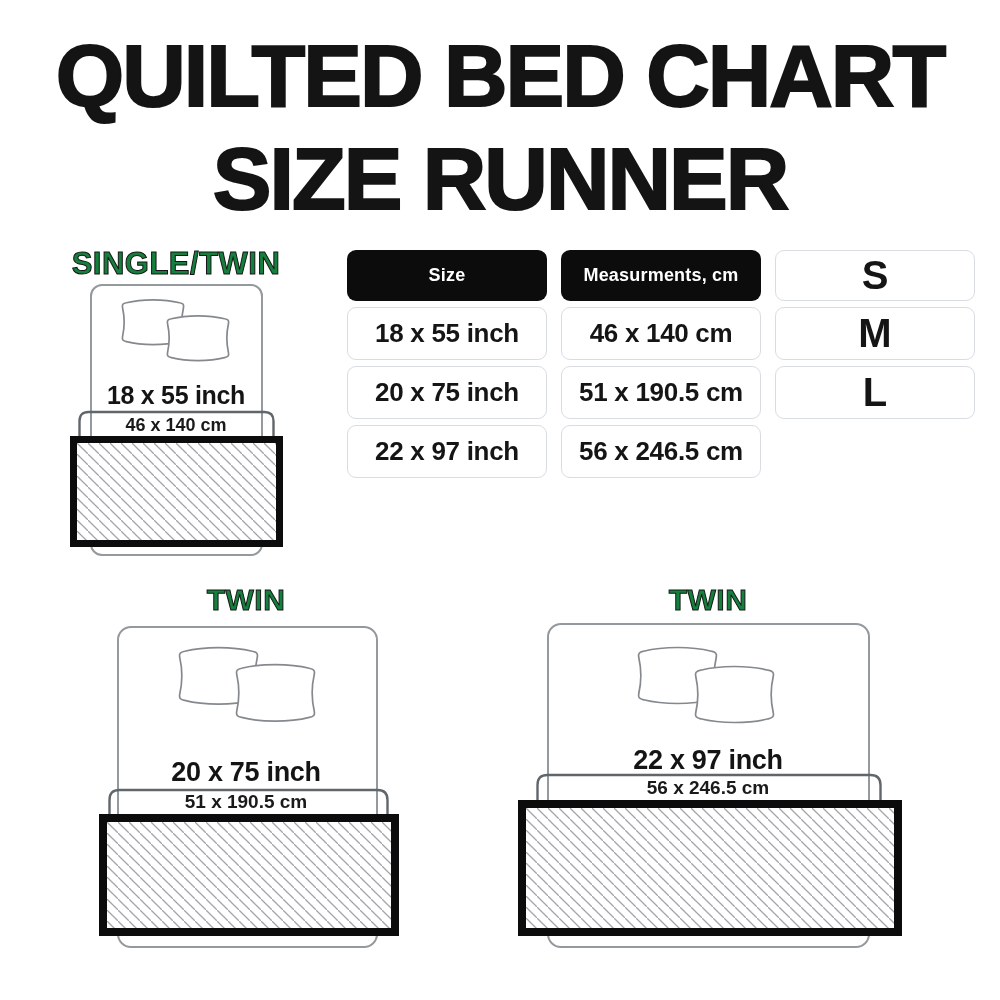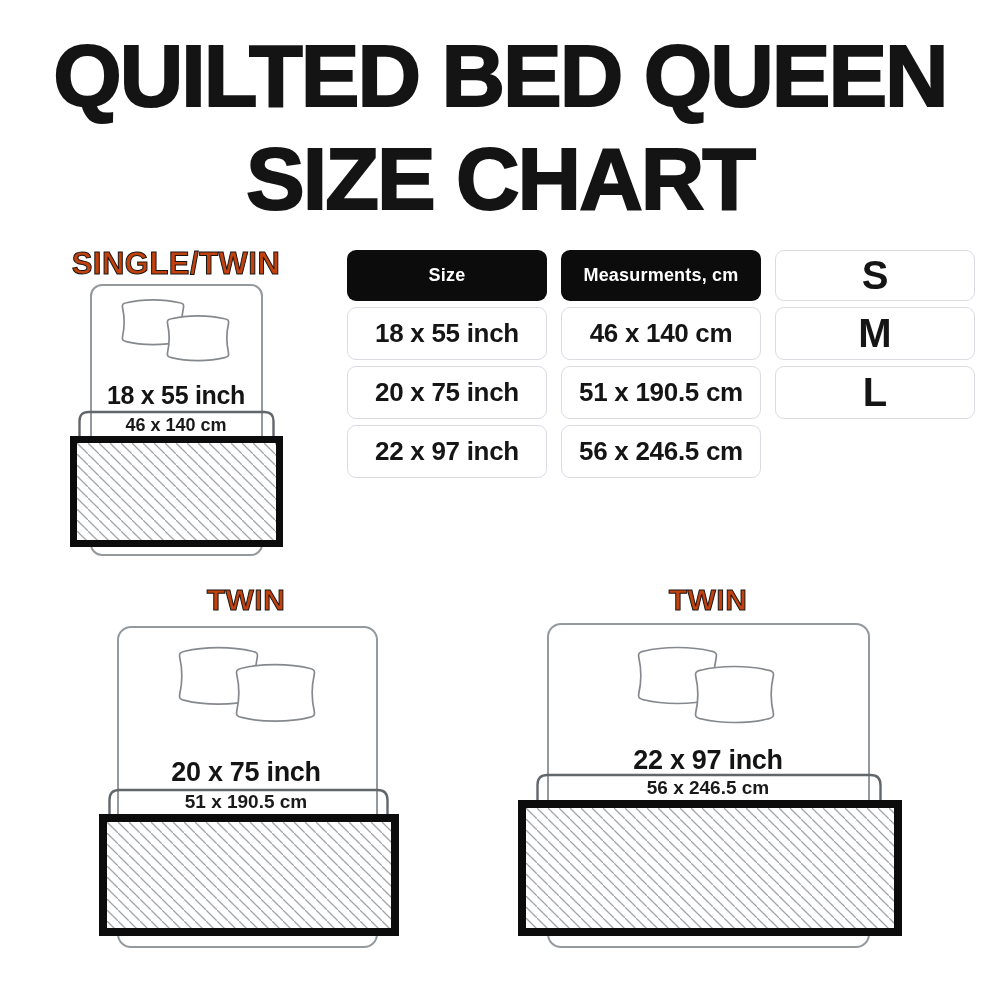--- a/index.html
+++ b/index.html
@@ -32,21 +32,21 @@
   .td {
     background:#ffffff; border:1.5px solid #d9dde2; border-radius:9px;
     display:flex; align-items:center; justify-content:center;
     font-weight:700; color:#151515;
   }
   .td.size { font-size:40px; }
   .td.meas { font-size:26px; letter-spacing:-0.3px; }
 
   
   .d-label {
-    position:absolute; text-align:center; font-weight:700; color:#c2410c;
+    position:absolute; text-align:center; font-weight:700; color:#15803d;
     -webkit-text-stroke:1px #141414; letter-spacing:0.5px; z-index:3;
   }
   #label-s { left:36px;  top:246px; width:280px; font-size:31px; }
   #label-q { left:106px; top:583px; width:280px; font-size:30px; }
   #label-k { left:568px; top:583px; width:280px; font-size:30px; }
 
   .bed {
     position:absolute; background:#ffffff; border:2px solid #94999e;
     z-index:1;
   }
@@ -95,22 +95,22 @@
 
 <div class="canvas">
 
   <svg class="defs-svg" aria-hidden="true">
     <defs>
       <path id="pillow" vector-effect="non-scaling-stroke" d="M12,8 C34,2.5 66,2.5 88,8 C93,9 94.5,10.5 93.5,15 C90.5,28 90.5,42 93.5,55 C94.5,59.5 93,61 88,62 C66,67.5 34,67.5 12,62 C7,61 5.5,59.5 6.5,55 C9.5,42 9.5,28 6.5,15 C5.5,10.5 7,9 12,8 Z"></path>
     </defs>
   </svg>
 
   <h1 class="title">
-    <span class="title-line">QUILTED BED QUEEN</span>
-    <span class="title-line">SIZE CHART</span>
+    <span class="title-line">QUILTED BED CHART</span>
+    <span class="title-line">SIZE RUNNER</span>
   </h1>
 
   <div class="size-table">
     <div class="th">Size</div>
     <div class="th">Measurments, cm</div>
 
     <div class="td size">S</div>
     <div class="td meas">18 x 55 inch</div>
     <div class="td meas">46 x 140 cm</div>
 

